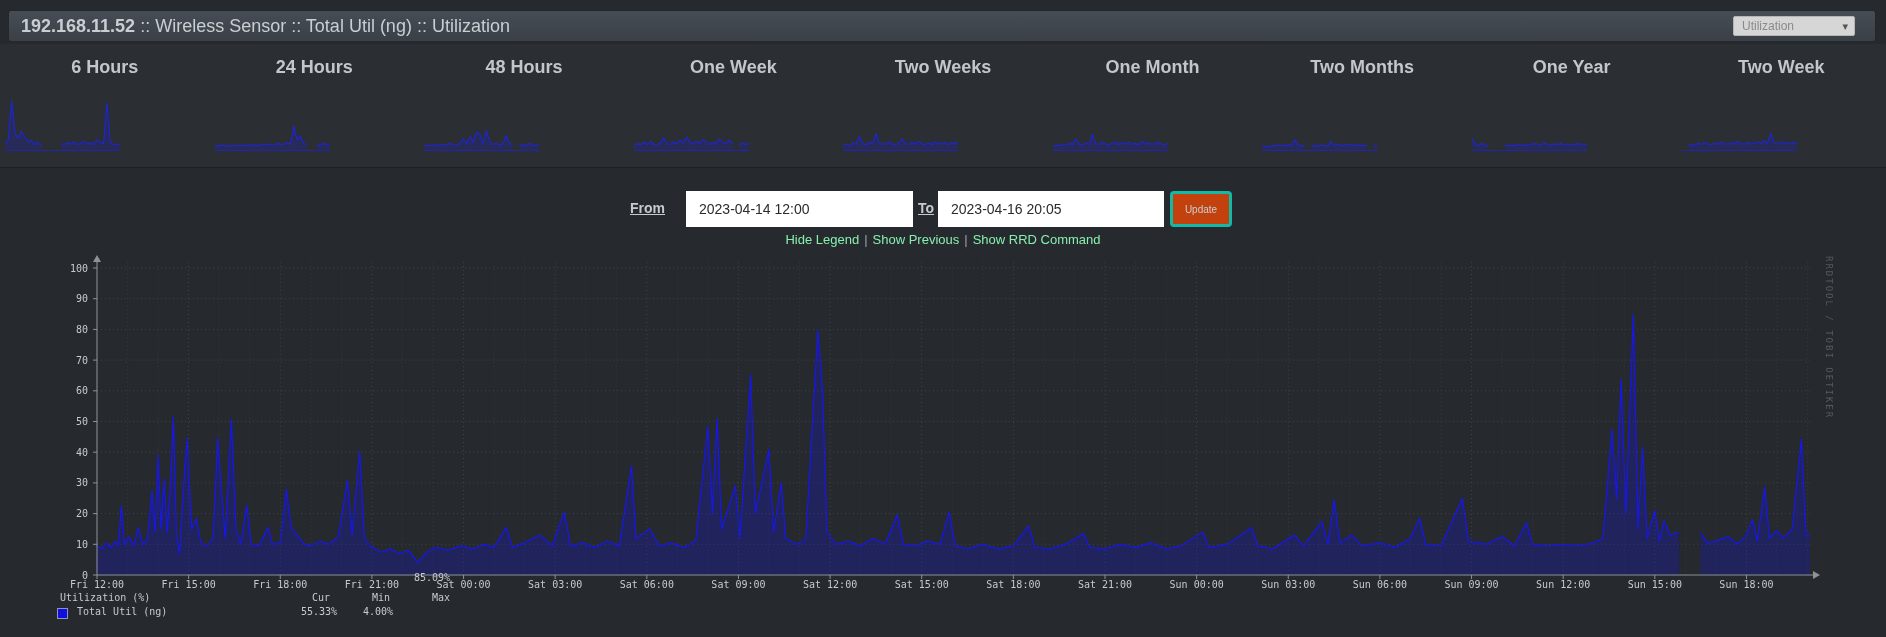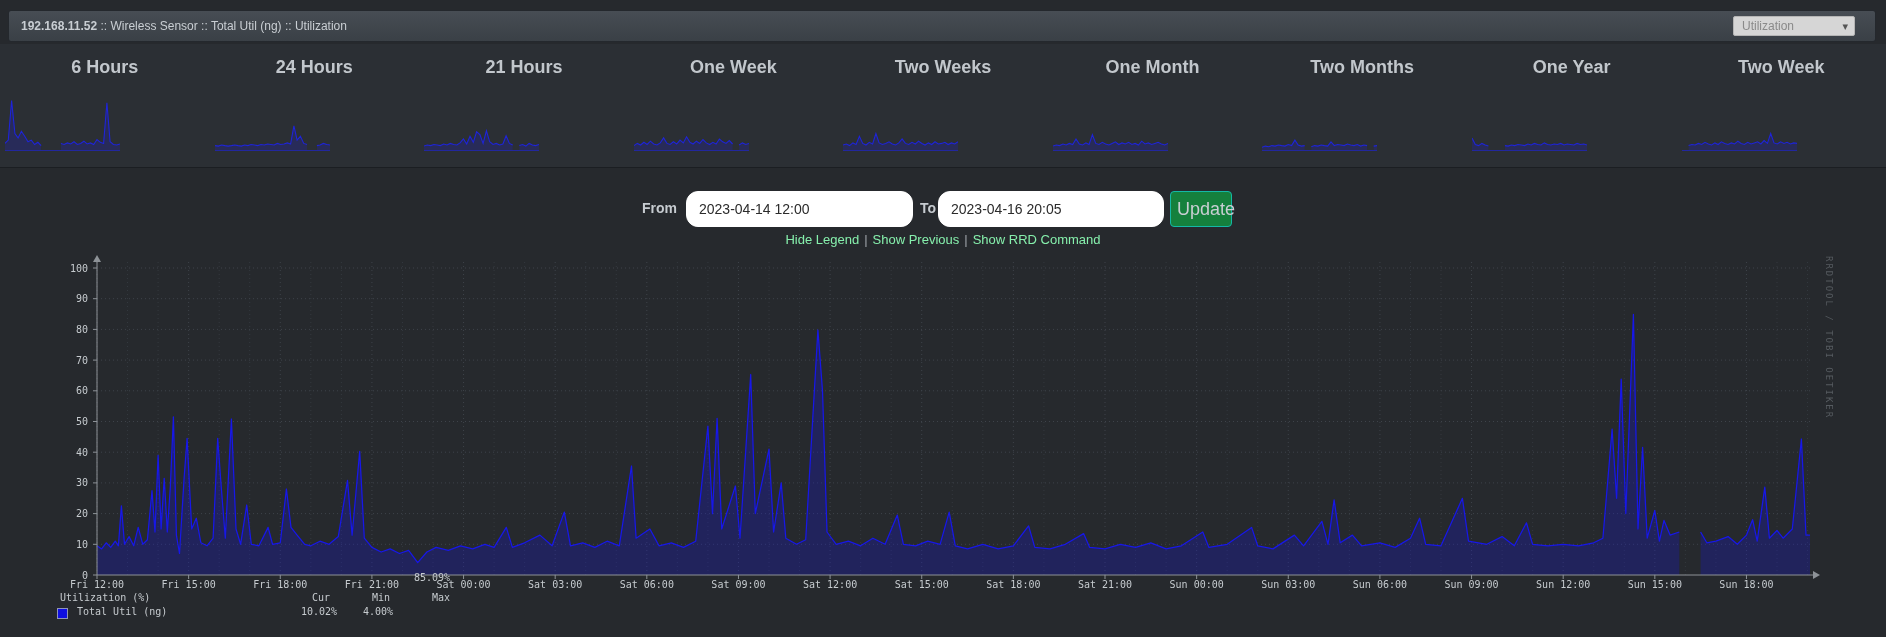--- a/index.html
+++ b/index.html
@@ -1,40 +1,40 @@
 <!DOCTYPE html>
 <html><head>
 <meta charset="utf-8">
 <style>
   html,body{margin:0;padding:0;background:#1f2226;}
   .page{position:relative;width:1886px;height:637px;background:#26292d;overflow:hidden;
         font-family:"Liberation Sans",sans-serif;}
   
   .header-bar{position:absolute;left:8px;top:10px;width:1868px;height:32px;
     background:linear-gradient(#474d54,#3a4046);border:1px solid #24282d;border-radius:3px;box-sizing:border-box;}
-  .header-title{position:absolute;left:12px;top:0;height:30px;line-height:30px;font-size:12px;color:#c9ced3;white-space:nowrap;}
+  .header-title{position:absolute;left:12px;top:0;height:30px;line-height:30px;font-size:18px;color:#c9ced3;white-space:nowrap;}
   .header-title .ip{font-weight:bold;}
   .graph-select{position:absolute;right:20px;top:5px;width:122px;height:20px;background:#d6d6d6;
     border:1px solid #b5b5b5;border-radius:2px;box-sizing:border-box;font-size:12px;color:#8a8a8a;
     line-height:18px;padding-left:8px;cursor:pointer;}
   .graph-select .chev{position:absolute;right:6px;top:0;color:#555;font-size:11px;line-height:18px;}
   
   .tabs-strip{position:absolute;left:0;top:44px;width:1886px;height:124px;background:#2b2f34;
     border-bottom:1px solid #1b1e22;box-sizing:border-box;display:flex;}
   .tab-cell{position:relative;flex:1 1 0;cursor:pointer;}
   .tab-label{position:absolute;left:0;top:13px;width:100%;text-align:center;
     font-size:18px;font-weight:bold;color:#c2c7cc;}
   .tab-spark{position:absolute;left:5px;top:54px;}
   
-  .ctl-label{position:absolute;font-size:14px;font-weight:bold;color:#c6cbd0;text-align:right;top:200px;}
+  .ctl-label{position:absolute;font-size:14px;font-weight:bold;color:#c6cbd0;top:200px;text-decoration:underline;}
   .date-input{position:absolute;top:191px;height:36px;box-sizing:border-box;border:1px solid #fff;
-    border-radius:12px;background:#fff;color:#2b2b2b;font-size:14px;font-family:"Liberation Sans",sans-serif;
+    border-radius:0;background:#fff;color:#2b2b2b;font-size:14px;font-family:"Liberation Sans",sans-serif;
     padding:0 0 0 12px;outline:none;}
-  .update-btn{position:absolute;left:1170px;top:191px;width:62px;height:36px;background:#15803d;
-    border:1px solid #14b8a6;border-radius:4px;color:#c9ced3;font-size:18px;
+  .update-btn{position:absolute;left:1170px;top:191px;width:62px;height:36px;background:#c2410c;
+    border:3px solid #14b8a6;border-radius:4px;color:#c9ced3;font-size:10px;
     font-family:"Liberation Sans",sans-serif;cursor:pointer;}
   .links-row{position:absolute;left:0;top:232px;width:1886px;text-align:center;font-size:13px;color:#9ea3a8;}
   .links-row a{color:#86efac;text-decoration:none;cursor:pointer;}
   .links-row .sep{margin:0 5px;}
   
   #chart-svg{position:absolute;left:0;top:250px;}
   .legend-item{position:absolute;font-family:"DejaVu Sans Mono","Liberation Mono",monospace;
     font-size:10px;color:#c6cbcf;white-space:pre;}
   .legend-num{text-align:right;}
   .legend-swatch{position:absolute;left:57px;top:608px;width:11px;height:11px;border:1px solid #8f94b8;box-sizing:border-box;}
@@ -68,21 +68,21 @@
       </div>
       <div class="tab-cell">
         <div class="tab-label">24 Hours</div>
         <svg class="tab-spark" width="115" height="54">
           <path d="M0.0,47.6 L3.3,48.1 L6.6,47.0 L9.9,47.6 L13.1,48.1 L16.4,47.6 L19.7,47.0 L23.0,47.6 L26.3,48.1 L29.6,47.0 L32.9,47.6 L36.1,46.5 L39.4,47.0 L42.7,47.6 L46.0,46.5 L49.3,47.0 L52.6,46.0 L55.9,46.5 L59.1,47.0 L62.4,45.4 L65.7,46.5 L69.0,46.0 L72.3,44.9 L75.6,46.0 L78.9,27.8 L82.1,42.1 L85.4,38.3 L88.7,45.4 L92.0,46.5 L92.0,52 L0.0,52 Z M101.9,47.6 L105.1,47.0 L108.4,45.4 L111.7,46.5 L115.0,47.0 L115.0,52 L101.9,52 Z " fill="rgba(30,30,200,0.25)" stroke="none"></path>
           <path d="M0.0,47.6 L3.3,48.1 L6.6,47.0 L9.9,47.6 L13.1,48.1 L16.4,47.6 L19.7,47.0 L23.0,47.6 L26.3,48.1 L29.6,47.0 L32.9,47.6 L36.1,46.5 L39.4,47.0 L42.7,47.6 L46.0,46.5 L49.3,47.0 L52.6,46.0 L55.9,46.5 L59.1,47.0 L62.4,45.4 L65.7,46.5 L69.0,46.0 L72.3,44.9 L75.6,46.0 L78.9,27.8 L82.1,42.1 L85.4,38.3 L88.7,45.4 L92.0,46.5 M101.9,47.6 L105.1,47.0 L108.4,45.4 L111.7,46.5 L115.0,47.0 " fill="none" stroke="#1e24d8" stroke-width="1.1"></path>
           <line x1="0" y1="52.5" x2="115" y2="52.5" stroke="#1e24d8" stroke-width="1" opacity="0.65"></line>
         </svg>
       </div>
       <div class="tab-cell">
-        <div class="tab-label">21 Hours</div>
+        <div class="tab-label">48 Hours</div>
         <svg class="tab-spark" width="115" height="54">
           <path d="M0.0,48.1 L3.3,47.0 L6.6,47.6 L9.9,46.5 L13.1,47.0 L16.4,47.6 L19.7,46.0 L23.0,47.0 L26.3,45.4 L29.6,46.5 L32.9,47.0 L36.1,44.9 L39.4,41.0 L42.7,46.0 L46.0,38.3 L49.3,44.3 L52.6,33.8 L55.9,36.6 L59.1,45.4 L62.4,32.8 L65.7,43.8 L69.0,46.5 L72.3,45.4 L75.6,47.0 L78.9,46.0 L82.1,37.7 L85.4,45.4 L88.7,47.0 L88.7,52 L0.0,52 Z M95.3,47.6 L98.6,46.5 L101.9,48.1 L105.1,45.4 L108.4,47.0 L111.7,47.6 L115.0,46.5 L115.0,52 L95.3,52 Z " fill="rgba(30,30,200,0.25)" stroke="none"></path>
           <path d="M0.0,48.1 L3.3,47.0 L6.6,47.6 L9.9,46.5 L13.1,47.0 L16.4,47.6 L19.7,46.0 L23.0,47.0 L26.3,45.4 L29.6,46.5 L32.9,47.0 L36.1,44.9 L39.4,41.0 L42.7,46.0 L46.0,38.3 L49.3,44.3 L52.6,33.8 L55.9,36.6 L59.1,45.4 L62.4,32.8 L65.7,43.8 L69.0,46.5 L72.3,45.4 L75.6,47.0 L78.9,46.0 L82.1,37.7 L85.4,45.4 L88.7,47.0 M95.3,47.6 L98.6,46.5 L101.9,48.1 L105.1,45.4 L108.4,47.0 L111.7,47.6 L115.0,46.5 " fill="none" stroke="#1e24d8" stroke-width="1.1"></path>
           <line x1="0" y1="52.5" x2="115" y2="52.5" stroke="#1e24d8" stroke-width="1" opacity="0.65"></line>
         </svg>
       </div>
       <div class="tab-cell">
         <div class="tab-label">One Week</div>
         <svg class="tab-spark" width="115" height="54">
           <path d="M0.0,47.6 L3.3,45.4 L6.6,47.0 L9.9,44.3 L13.1,46.5 L16.4,43.2 L19.7,46.0 L23.0,47.0 L26.3,44.9 L29.6,39.9 L32.9,45.4 L36.1,46.5 L39.4,43.8 L42.7,46.0 L46.0,42.1 L49.3,44.9 L52.6,38.8 L55.9,44.3 L59.1,46.0 L62.4,43.2 L65.7,45.4 L69.0,41.5 L72.3,44.9 L75.6,46.5 L78.9,44.3 L82.1,46.0 L85.4,41.0 L88.7,43.8 L92.0,45.4 L95.3,42.6 L98.6,46.0 L98.6,52 L0.0,52 Z M105.1,47.0 L108.4,44.9 L111.7,46.5 L115.0,45.4 L115.0,52 L105.1,52 Z " fill="rgba(30,30,200,0.25)" stroke="none"></path>
@@ -277,18 +277,18 @@
       <polygon points="93,262 101,262 97,255" fill="#8d9297"></polygon>
       <polygon points="1813,571 1813,579 1820,575" fill="#8d9297"></polygon>
     </svg>
 
   <span class="legend-item" style="left:60px;top:592px;">Utilization (%)</span>
   <span class="legend-item legend-num" style="left:280px;top:592px;width:50px;">Cur</span>
   <span class="legend-item legend-num" style="left:343px;top:592px;width:47px;">Min</span>
   <span class="legend-item legend-num" style="left:403px;top:592px;width:47px;">Max</span>
   <span class="legend-swatch" id="legend-swatch" style="background: rgb(15, 15, 224);"></span>
   <span class="legend-item" style="left:77px;top:606px;">Total Util (ng)</span>
-  <span class="legend-item legend-num" style="left:273px;top:606px;width:64px;">10.02%</span>
+  <span class="legend-item legend-num" style="left:273px;top:606px;width:64px;">55.33%</span>
   <span class="legend-item legend-num" style="left:330px;top:606px;width:63px;">4.00%</span>
   <span class="legend-item legend-num" style="left:386px;top:572px;width:64px;">85.09%</span>
 
   <span class="watermark">RRDTOOL / TOBI OETIKER</span>
 </div>
 
 </body></html>

